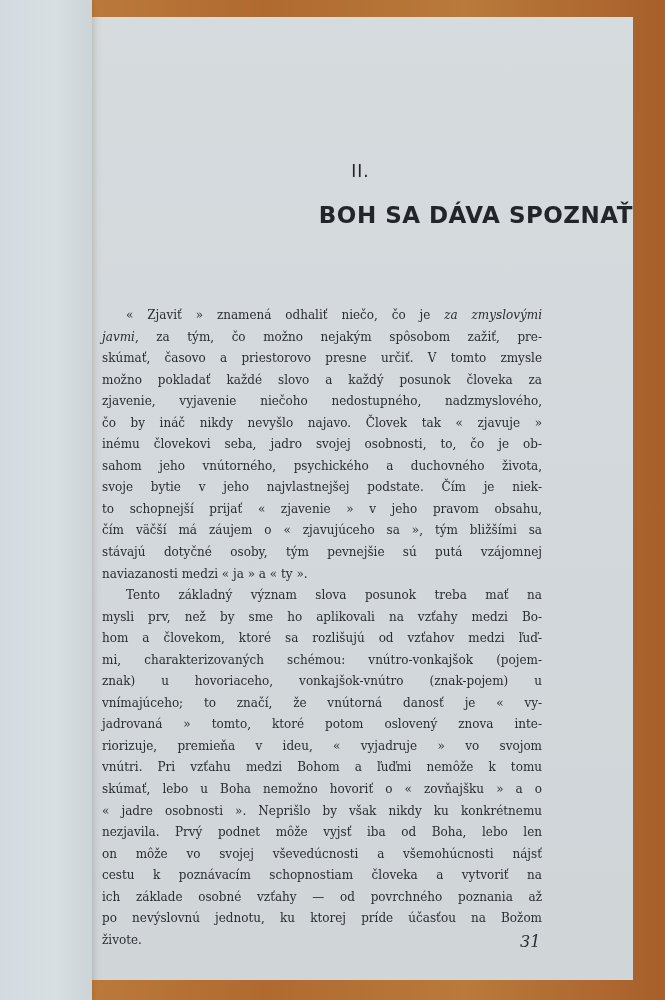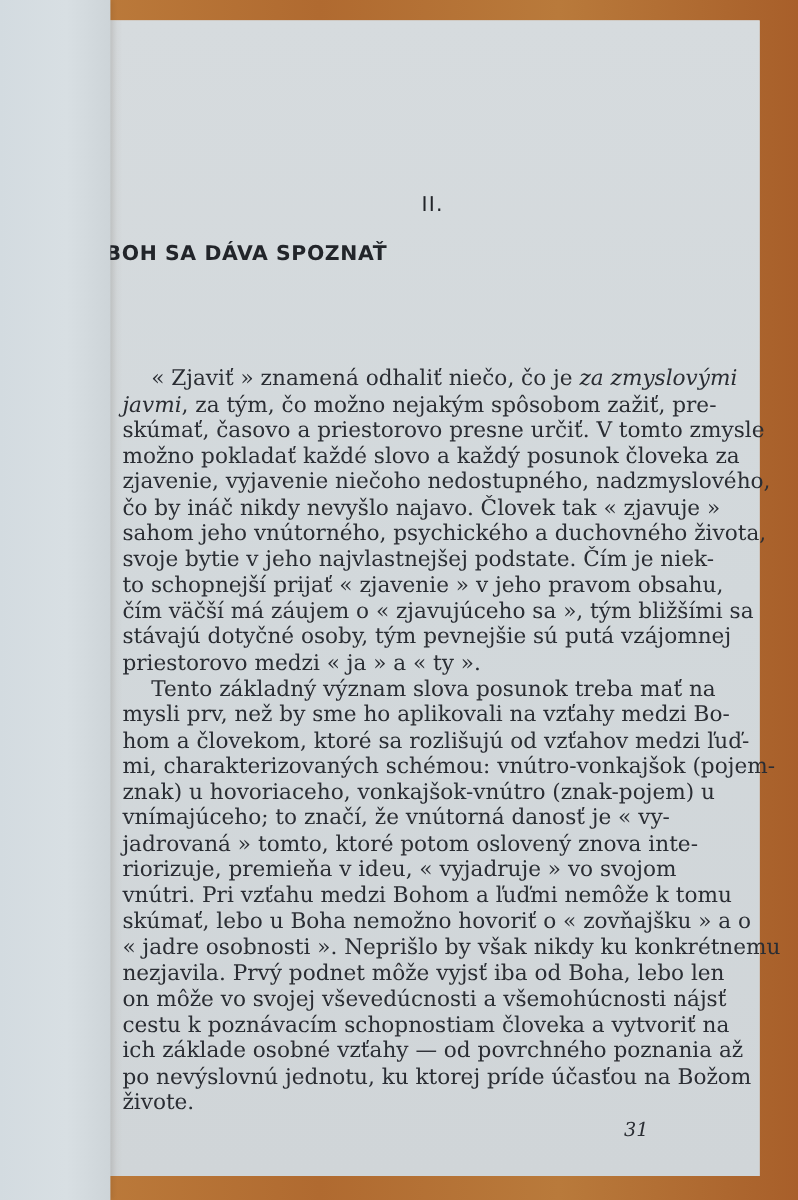--- a/index.html
+++ b/index.html
@@ -23,27 +23,27 @@
     .gutter-shade {
       position: absolute; left: 0; top: 0; width: 14px; height: 100%;
       background: linear-gradient(90deg, rgba(170,160,150,0.25), rgba(170,160,150,0));
     }
     .chapter-number {
       position: absolute; left: 0; width: 545px; top: 144px; text-align: center;
       font-family: "DejaVu Sans", sans-serif; font-weight: normal; font-size: 17px;
       color: #22252a; letter-spacing: 1px;
     }
     .chapter-title {
-      position: absolute; left: 0; width: 545px; top: 185px; text-align: left;
-      font-family: "DejaVu Sans", sans-serif; font-weight: bold; font-size: 17px;
+      position: absolute; left: 0; width: 545px; top: 185px; text-align: right;
+      font-family: "DejaVu Sans", sans-serif; font-weight: bold; font-size: 23px;
       color: #22252a; letter-spacing: 0.5px;
     }
     .body-text {
       position: absolute; left: 14px; top: 288px; width: 440px;
-      font-family: "DejaVu Serif", serif; font-size: 18px; line-height: 21.55px;
+      font-family: "DejaVu Serif", serif; font-size: 12px; line-height: 21.55px;
       color: #2a2d33;
     }
     .line {
       display: block; white-space: nowrap; text-align: justify; text-align-last: justify;
       height: 21.55px; overflow: visible;
     }
     .line.indent { padding-left: 24px; }
     .line.last { text-align-last: left; }
     .page-number {
       position: absolute; left: 432px; top: 867px;
@@ -64,26 +64,27 @@
   <div class="chapter-title">BOH SA DÁVA SPOZNAŤ</div>
 
   <div class="body-text" id="body-text">
       <div>
         <span class="line indent">« Zjaviť » znamená odhaliť niečo, čo je <i>za zmyslovými</i></span>
         <span class="line"><i>javmi</i>, za tým, čo možno nejakým spôsobom zažiť, pre-</span>
         <span class="line">skúmať, časovo a priestorovo presne určiť. V tomto zmysle</span>
         <span class="line">možno pokladať každé slovo a každý posunok človeka za</span>
         <span class="line">zjavenie, vyjavenie niečoho nedostupného, nadzmyslového,</span>
         <span class="line">čo by ináč nikdy nevyšlo najavo. Človek tak « zjavuje »</span>
+        <span class="line">inému človekovi seba, jadro svojej osobnosti, to, čo je ob-</span>
         <span class="line">sahom jeho vnútorného, psychického a duchovného života,</span>
         <span class="line">svoje bytie v jeho najvlastnejšej podstate. Čím je niek-</span>
         <span class="line">to schopnejší prijať « zjavenie » v jeho pravom obsahu,</span>
         <span class="line">čím väčší má záujem o « zjavujúceho sa », tým bližšími sa</span>
         <span class="line">stávajú dotyčné osoby, tým pevnejšie sú putá vzájomnej</span>
-        <span class="line last">priestorovo medzi « ja » a « ty ».</span>
+        <span class="line last">naviazanosti medzi « ja » a « ty ».</span>
       </div>
       <div>
         <span class="line indent">Tento základný význam slova posunok treba mať na</span>
         <span class="line">mysli prv, než by sme ho aplikovali na vzťahy medzi Bo-</span>
         <span class="line">hom a človekom, ktoré sa rozlišujú od vzťahov medzi ľuď-</span>
         <span class="line">mi, charakterizovaných schémou: vnútro-vonkajšok (pojem-</span>
         <span class="line">znak) u hovoriaceho, vonkajšok-vnútro (znak-pojem) u</span>
         <span class="line">vnímajúceho; to značí, že vnútorná danosť je « vy-</span>
         <span class="line">jadrovaná » tomto, ktoré potom oslovený znova inte-</span>
         <span class="line">riorizuje, premieňa v ideu, « vyjadruje » vo svojom</span>

